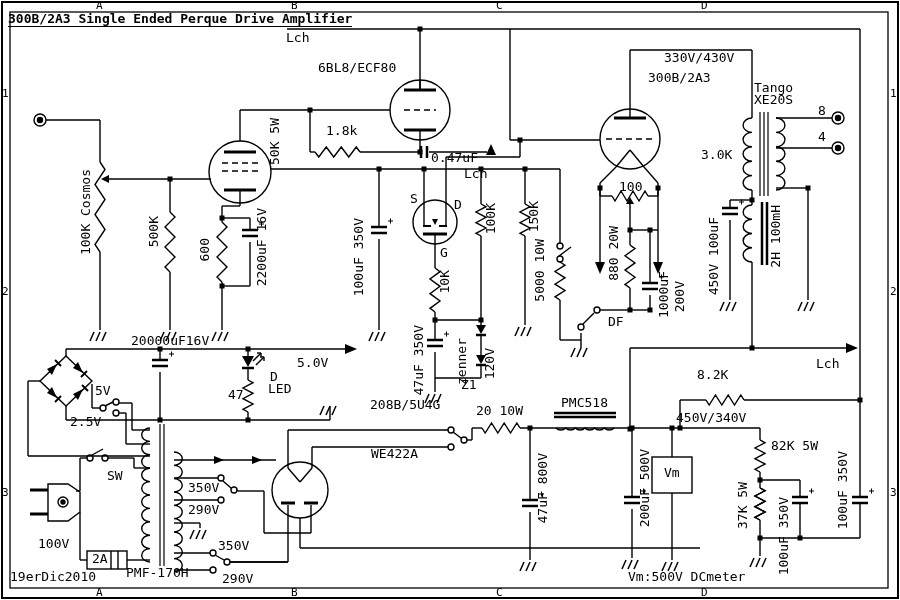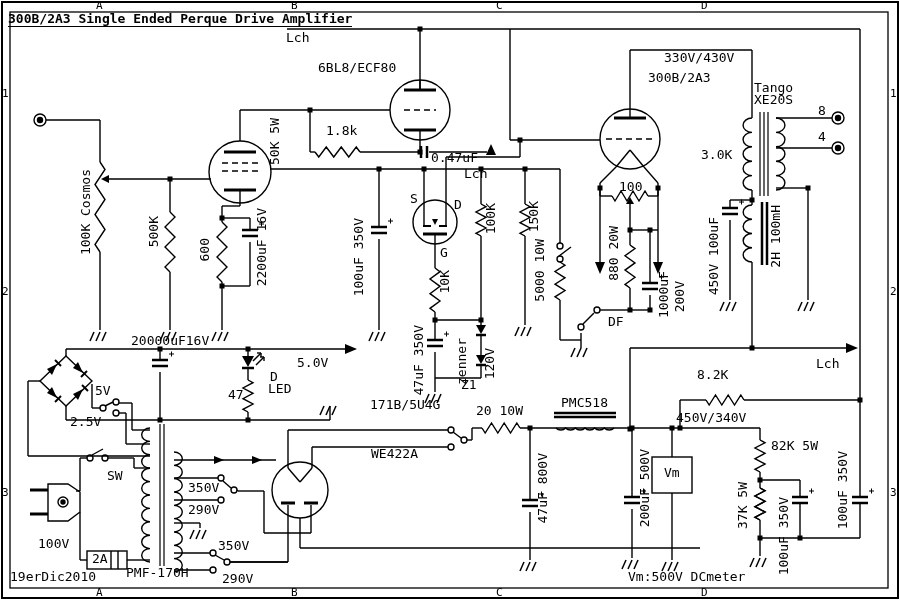--- a/index.html
+++ b/index.html
@@ -454,21 +454,21 @@
       <span class="lb" style="left: 771px; top: 439px; text-align: center;">82K 5W</span>
       <span class="lb" style="left: 664px; top: 466px;">Vm</span>
       <span class="lb" style="left: 816px; top: 357px;">Lch</span>
       <span class="lb" style="left: 131px; top: 334px;">20000uF16V</span>
       <span class="lb" style="left: 95px; top: 384px;">5V</span>
       <span class="lb" style="left: 70px; top: 415px;">2.5V</span>
       <span class="lb" style="left: 228px; top: 388px;">47</span>
       <span class="lb" style="left: 270px; top: 370px;">D</span>
       <span class="lb" style="left: 268px; top: 382px;">LED</span>
       <span class="lb" style="left: 297px; top: 356px;">5.0V</span>
-      <span class="lb" style="left: 370px; top: 398px;">171B/5U4G</span>
+      <span class="lb" style="left: 370px; top: 398px;">208B/5U4G</span>
       <span class="lb" style="left: 371px; top: 447px;">WE422A</span>
       <span class="lb" style="left: 476px; top: 404px;">20 10W</span>
       <span class="lb" style="left: 561px; top: 396px;">PMC518</span>
       <span class="lb" style="left: 107px; top: 469px;">SW</span>
       <span class="lb" style="left: 38px; top: 537px;">100V</span>
       <span class="lb" style="left: 92px; top: 552px;">2A</span>
       <span class="lb" style="left: 126px; top: 566px;">PMF-170H</span>
       <span class="lb" style="left: 188px; top: 481px;">350V</span>
       <span class="lb" style="left: 188px; top: 503px;">290V</span>
       <span class="lb" style="left: 218px; top: 539px;">350V</span>

